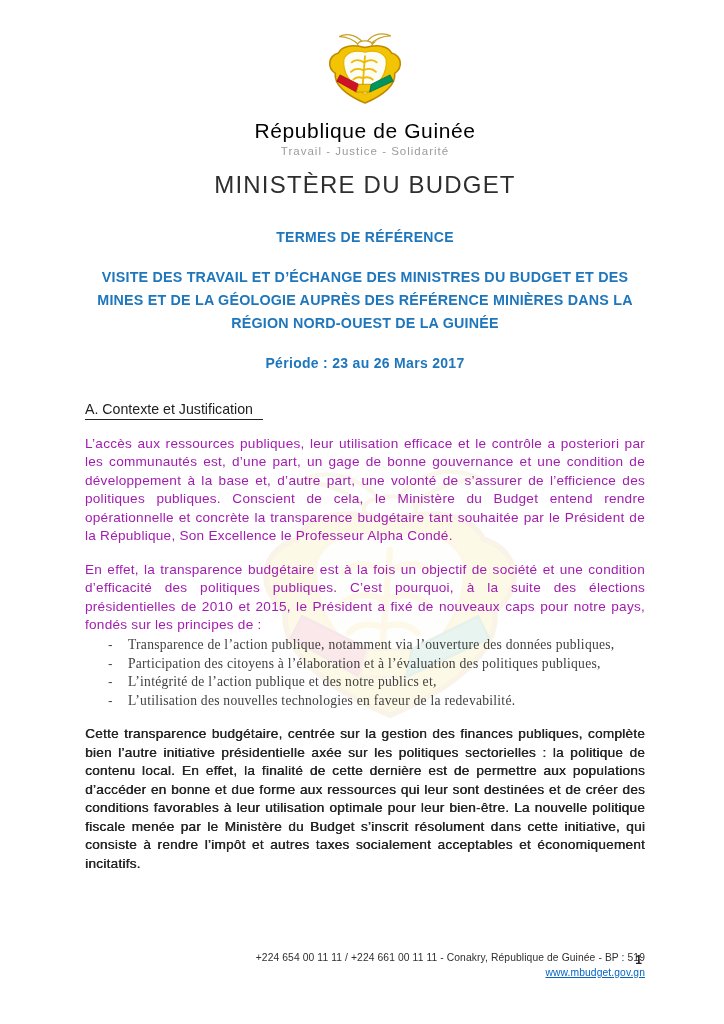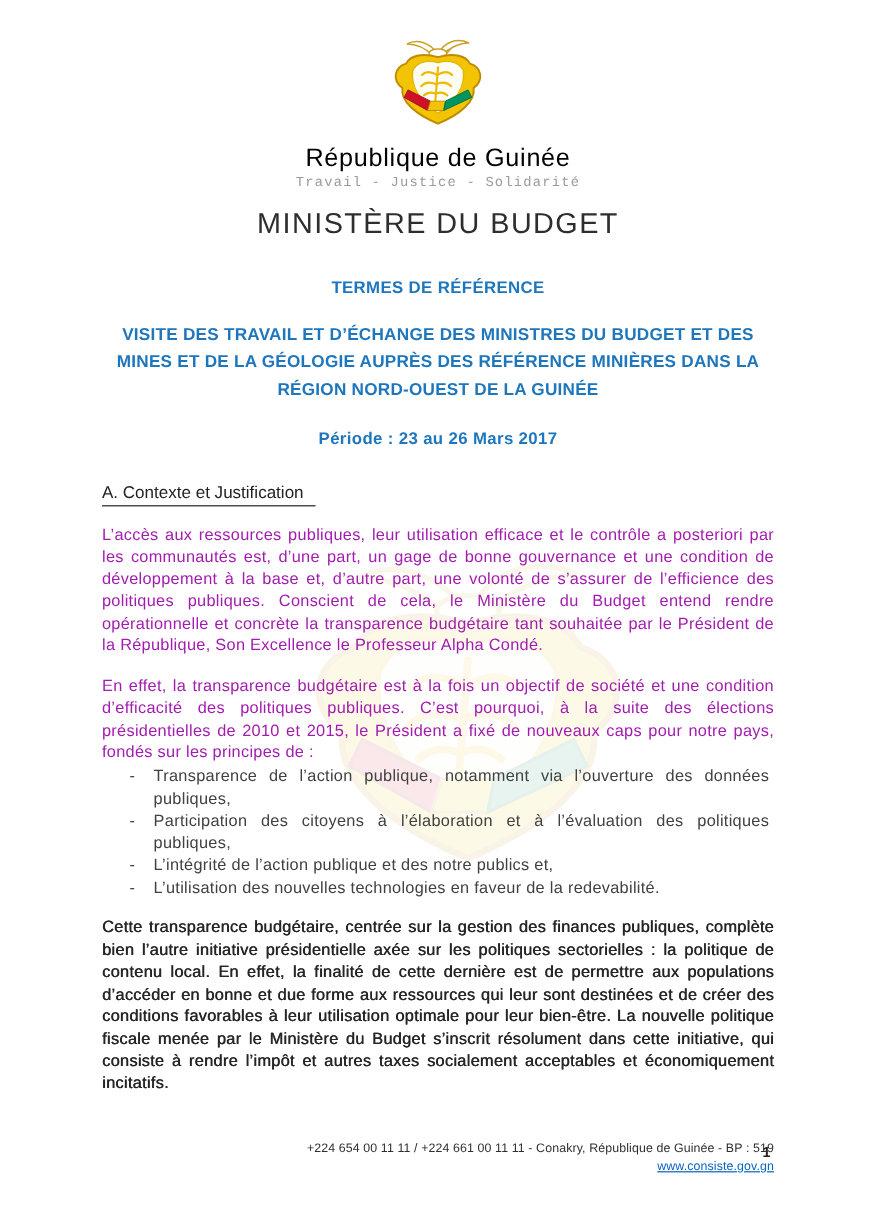--- a/index.html
+++ b/index.html
@@ -26,21 +26,21 @@
     padding:28px 79px 0 85px;
   }
 
   
   .header { text-align:center; }
   .emblem { width:98px; height:86px; display:inline-block; }
   .republic {
     font-size:21px; color:#000000; letter-spacing:0.6px; margin-top:1px;
   }
   .motto {
-    font-size:11.5px; color:#9b9b9b; letter-spacing:1px; margin-top:2px;font-family:Liberation Mono, monospace;
+    font-size:11.5px; color:#9b9b9b; letter-spacing:1px; margin-top:2px;
   }
   .ministry {
     font-size:24px; color:#2e2e2e; letter-spacing:1.2px; margin-top:14px;
     font-weight:400;
   }
 
   
   .doc-type {
     margin-top:30px; text-align:center;
     color:#1e76bc; font-weight:bold; font-size:14px; letter-spacing:0.3px;
@@ -69,21 +69,21 @@
   }
   .para.emph { color:#262626; text-shadow:0.4px 0 0 currentColor; }
 
   .bullet-list { margin-top:2px; }
   .bullet-item {
     display:flex; align-items:flex-start;
     padding-left:23px;
     font-size:13.6px; line-height:1.36; letter-spacing:0.25px; color:#414141;
   }
   .bullet-marker { width:20px; flex:0 0 20px; text-align:left; }
-  .bullet-text { flex:1; text-align:justify; padding-right:4px; }
+  .bullet-text { flex:1; text-align:justify; padding-right:4px;font-family:Liberation Serif, serif; }
 
   
   .footer {
     position:absolute; left:85px; right:79px; top:951px; z-index:1;
     text-align:right; font-size:10.3px; color:#2f2f2f; line-height:1.45;
     letter-spacing:0.1px;
   }
   .footer-link {
     color:#0563c1; text-decoration:underline; cursor:pointer; font-size:10.3px;
   }
@@ -176,19 +176,19 @@
     </div>
 
     <p class="para emph">Cette transparence budgétaire, centrée sur la gestion des finances publiques, complète bien l’autre initiative présidentielle axée sur les politiques sectorielles : la politique de contenu local. En effet, la finalité de cette dernière est de permettre aux populations d’accéder en bonne et due forme aux ressources qui leur sont destinées et de créer des conditions favorables à leur utilisation optimale pour leur bien-être. La nouvelle politique fiscale menée par le Ministère du Budget s’inscrit résolument dans cette initiative, qui consiste à rendre l’impôt et autres taxes socialement acceptables et économiquement incitatifs.</p>
 
 
   </div>
 
   <div class="footer">
     <div>+224 654 00 11 11 / +224 661 00 11 11 - Conakry, République de Guinée - BP : 519</div>
     <div>
-      <a class="footer-link">www.consiste.gov.gn</a>
+      <a class="footer-link">www.mbudget.gov.gn</a>
     </div>
   </div>
 
   <div class="page-number">1</div>
 
 </div>
 
 </body></html>

